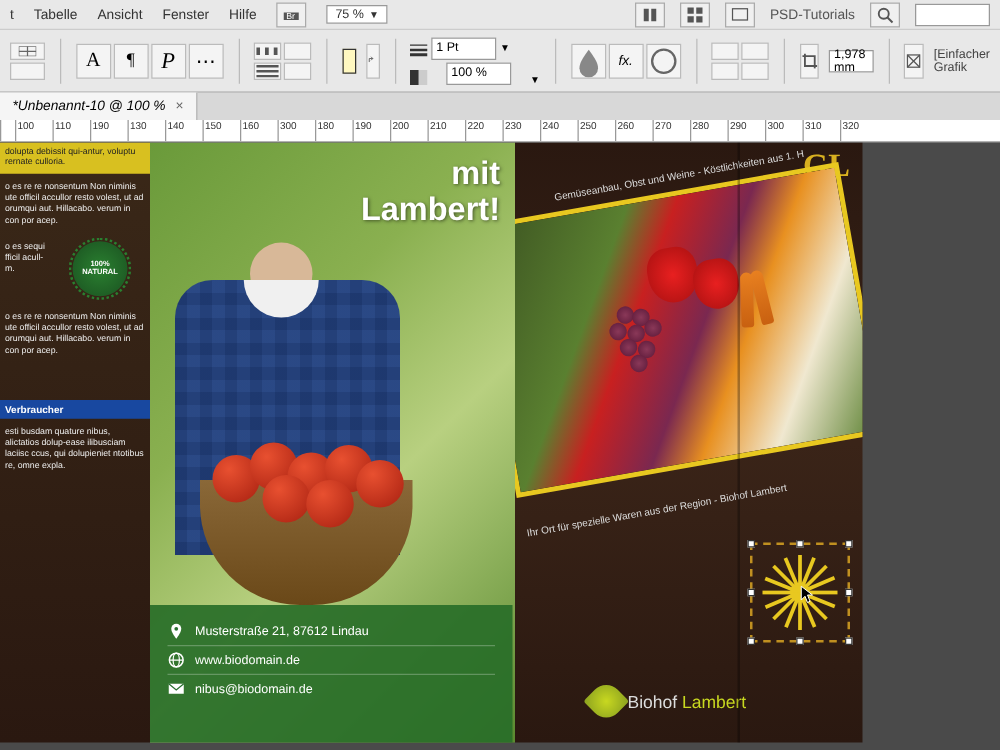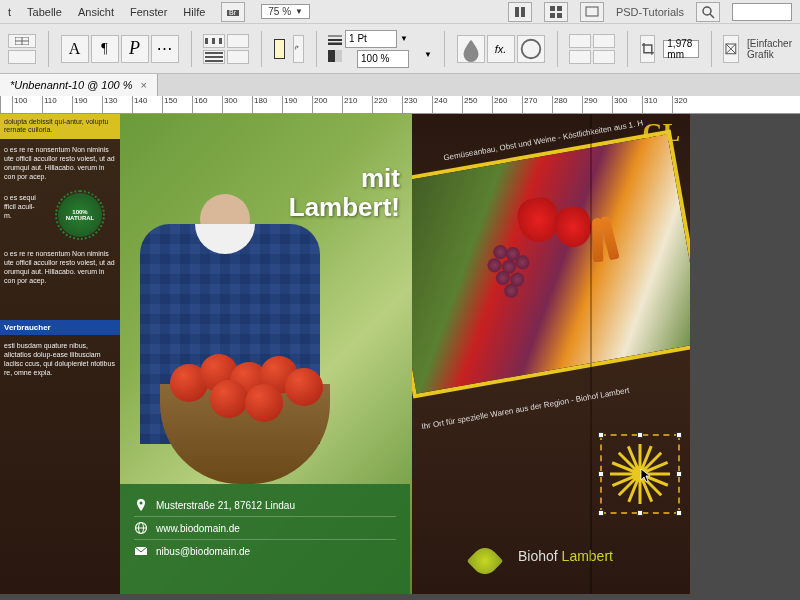--- a/index.html
+++ b/index.html
@@ -49,21 +49,21 @@
 
 
 .midcol { position: absolute; left: 120px; top: 0; width: 292px; height: 480px; background: linear-gradient(135deg, #6a9a3a 0%, #8ab050 35%, #b8d080 60%, #5a8a30 100%); overflow: hidden; }
 .farmer { position: absolute; left: -20px; top: 0; width: 260px; height: 380px; }
 .farmer-body { position: absolute; left: 40px; top: 110px; width: 180px; height: 220px; background: repeating-linear-gradient(0deg, #5878a8 0, #5878a8 10px, #6888b8 10px, #6888b8 20px), repeating-linear-gradient(90deg, #5878a8 0, #5878a8 10px, #6888b8 10px, #6888b8 20px); background-blend-mode: multiply; border-radius: 30px 30px 0 0; }
 .farmer-head { position: absolute; left: 100px; top: 80px; width: 50px; height: 50px; background: #d8b898; border-radius: 50%; }
 .farmer-beard { position: absolute; left: 95px; top: 110px; width: 60px; height: 30px; background: #f0f0f0; border-radius: 0 0 30px 30px; }
 .basket { position: absolute; left: 60px; top: 270px; width: 170px; height: 100px; background: linear-gradient(#8a6838, #6a4818); border-radius: 0 0 80px 80px; }
 .apples { position: absolute; left: 60px; top: 240px; width: 170px; height: 60px; }
 .apple { width: 38px; height: 38px; background: radial-gradient(circle at 35% 30%, #e85030, #a82010); border-radius: 50%; position: absolute; }
-.headline-white { position: absolute; right: 12px; top: 10px; color: #fff; font-size: 26px; font-weight: bold; text-align: right; line-height: 1.1; text-shadow: 1px 1px 3px rgba(0,0,0,0.5); margin-top: 40px; }
+.headline-white { position: absolute; right: 12px; top: 10px; color: #fff; font-size: 26px; font-weight: bold; text-align: right; line-height: 1.1; text-shadow: 1px 1px 3px rgba(0,0,0,0.5); }
 
 
 .contact-green { position: absolute; left: 120px; top: 370px; width: 290px; height: 110px; background: rgba(40,110,40,0.92); padding: 10px 14px; }
 .contact-row { display: flex; align-items: center; gap: 8px; color: #fff; font-size: 10px; padding: 4px 0; border-bottom: 1px solid rgba(255,255,255,0.25); }
 .contact-row:last-child { border-bottom: none; }
 .c-icon { width: 14px; height: 14px; display: flex; align-items: center; justify-content: center; }
 
 
 .rightpage { position: absolute; left: 412px; top: 0; width: 278px; height: 480px; background: linear-gradient(0deg, #2a1810 0%, #3a2418 50%, #2a1810 100%); overflow: hidden; }
 .diag-img { position: absolute; left: -20px; top: 40px; width: 300px; height: 220px; transform: rotate(-10deg); overflow: hidden; border: 4px solid #e8c820; }
@@ -78,21 +78,21 @@
 .glu-text { position: absolute; right: 10px; top: 4px; color: #d8b020; font-size: 26px; font-weight: bold; font-family: serif; }
 
 
 .sun-sel { position: absolute; right: 10px; top: 320px; width: 80px; height: 80px; border: 2px dashed #c09020; }
 .sun-handle { position: absolute; width: 6px; height: 6px; background: #fff; border: 1px solid #333; }
 .sun-core { position: absolute; left: 50%; top: 50%; width: 16px; height: 16px; background: #e8c820; border-radius: 50%; transform: translate(-50%,-50%); }
 .sun-ray { position: absolute; left: 50%; top: 50%; width: 3px; height: 30px; background: #e8c820; transform-origin: center bottom; }
 .cursor-arrow { position: absolute; left: 38px; top: 32px; width: 12px; height: 16px; z-index: 10; }
 
 
-.logo-row { position: absolute; bottom: 20px; left: 60px; display: flex; gap: 20px; }
+.logo-row { position: absolute; bottom: 20px; left: 60px; display: flex; align-items: center; gap: 4px; }
 .logo-leaf { width: 26px; height: 26px; background: radial-gradient(#c8d820, #8aa020); border-radius: 50% 10% 50% 10%; transform: rotate(45deg); }
 .logo-text { color: #ddd; font-size: 14px; }
 .logo-text .accent { color: #c8d820; }
 
 .doc-edge { position: absolute; right: 108px; top: 0; width: 2px; height: 480px; background: #000; opacity: 0.3; }
 </style>
 </head>
 <body>
 
 <div class="menubar">
@@ -196,21 +196,21 @@
   <div class="tool-stack">
     <div style="display:flex;gap:3px;align-items:center">
       <svg width="14" height="12">
           <line x1="0" y1="3" x2="14" y2="3" stroke="#333" stroke-width="1"></line>
           <line x1="0" y1="7" x2="14" y2="7" stroke="#333" stroke-width="2"></line>
           <line x1="0" y1="11" x2="14" y2="11" stroke="#333" stroke-width="3"></line>
         </svg>
       <div class="input-sm">1 Pt</div>
       <span style="font-size:8px">▼</span>
     </div>
-    <div style="display:flex;gap:15px;align-items:flex-start">
+    <div style="display:flex;gap:15px;align-items:flex-end">
       <svg width="14" height="12">
           <rect x="0" y="0" width="7" height="12" fill="#333"></rect>
           <rect x="7" y="0" width="7" height="12" fill="#ccc"></rect>
         </svg>
       <div class="input-sm">100 %</div>
       <span style="font-size:8px">▼</span>
     </div>
   </div>
   <div class="tool-divider"></div>
   <div class="tool-group">

